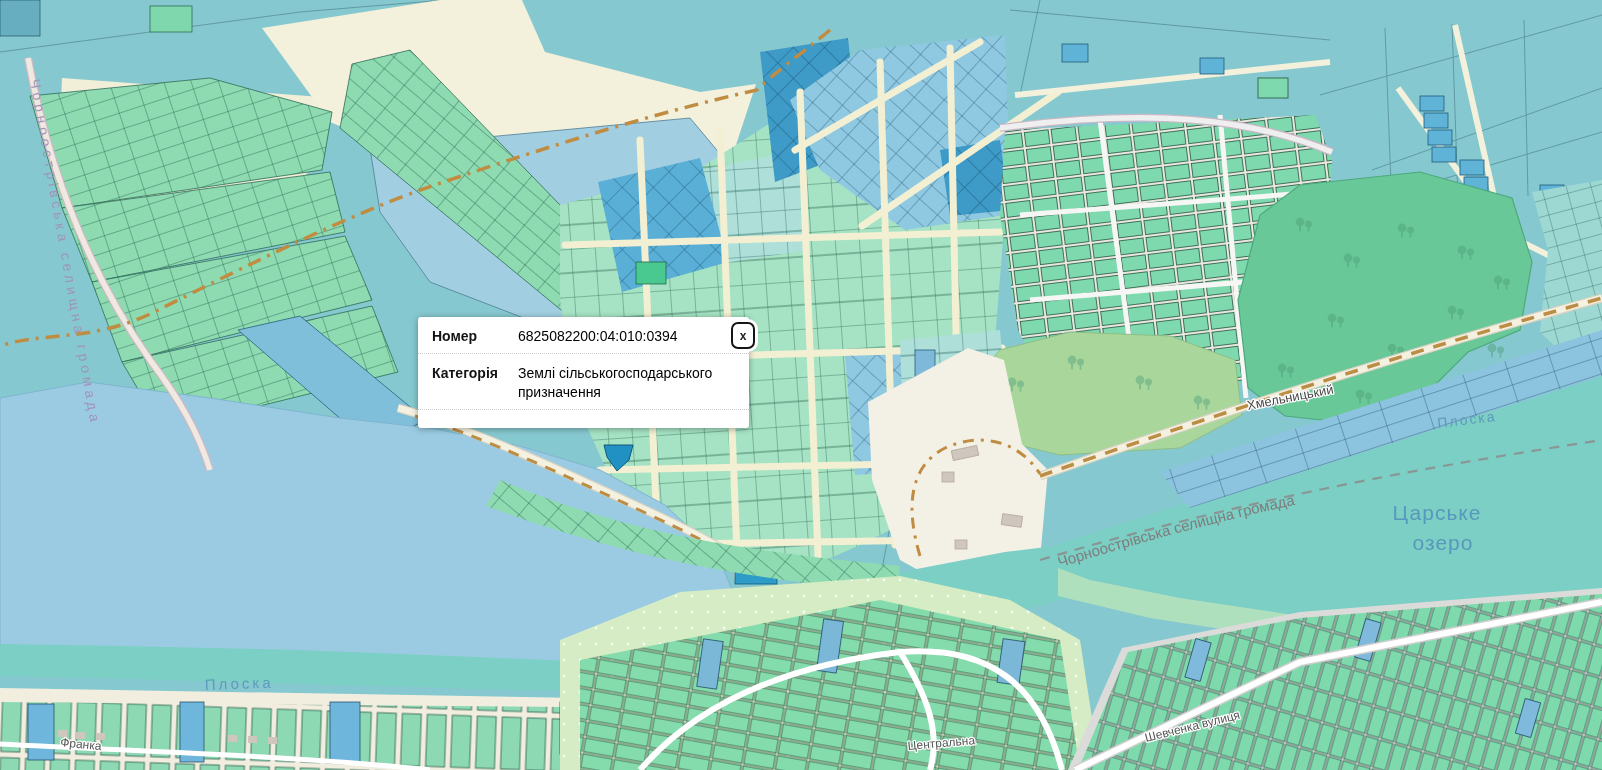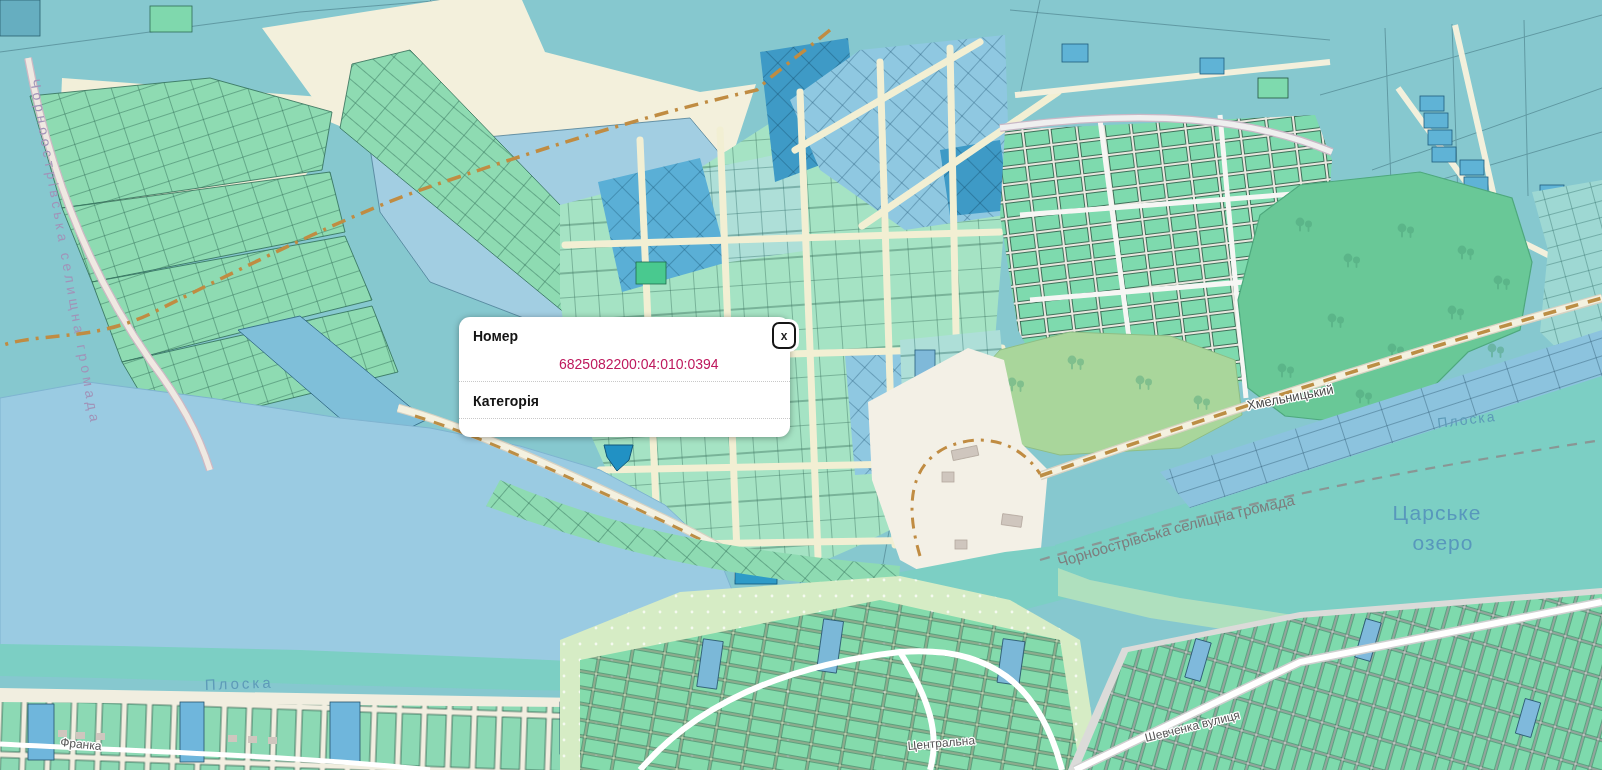--- a/index.html
+++ b/index.html
@@ -6,29 +6,29 @@
   body { font-family:"Liberation Sans", sans-serif; }
   .stage { position:relative; width:1602px; height:770px; overflow:hidden; background:#86C8CF; }
   .stage svg { position:absolute; left:0; top:0; }
 
   svg text { font-family:"Liberation Sans", sans-serif; }
   .maplabel { paint-order:stroke fill; stroke:#ffffff; stroke-width:2.5px; stroke-linejoin:round; }
   .waterlabel { paint-order:stroke fill; stroke-width:0; }
 
   
   .popup {
-    position:absolute; left:459px; top:317px; width:331px;
-    background:#ffffff; border-radius:11px;
+    position:absolute; left:418px; top:317px; width:331px;
+    background:#ffffff; border-radius:3px;
     box-shadow:0 1px 6px rgba(0,0,0,.35);
     font-size:14px; color:#333; z-index:10; padding-bottom:18px;
   }
   .popup .row { display:flex; padding:10px 12px 7px 14px; border-bottom:1px dotted #c8c8c8; line-height:19px; }
   .popup .row:last-child { border-bottom:none; }
   .popup .lbl { flex:none; width:86px; font-weight:bold; color:#141414; }
-  .popup .val { width:218px; color:#be185d;margin-top:28px; }
+  .popup .val { width:218px; color:#000000; }
   .popup .close {
     position:absolute; top:5px; right:-6px; width:20px; height:23px;
     background:#fff; border:2.5px solid #151515; border-radius:7px;
     box-shadow:0 0 0 3px #ffffff;
     display:flex; align-items:center; justify-content:center;
     font-size:12px; font-weight:600; color:#222; cursor:pointer; line-height:1;
   }
 </style>
 </head>
 <body>
@@ -289,17 +289,18 @@
   <text class="maplabel" x="60" y="746" font-size="12" fill="#555555" transform="rotate(6 60 746)">Франка</text>
 </svg>
 
 <div class="popup">
   <div class="row">
     <div class="lbl">Номер</div>
     <div class="val">6825082200:04:010:0394</div>
   </div>
   <div class="row">
     <div class="lbl">Категорія</div>
+    <div class="val">Землі сільськогосподарського призначення</div>
   </div>
   <div class="close">x</div>
 </div>
 
 </div>
 
 </body></html>

